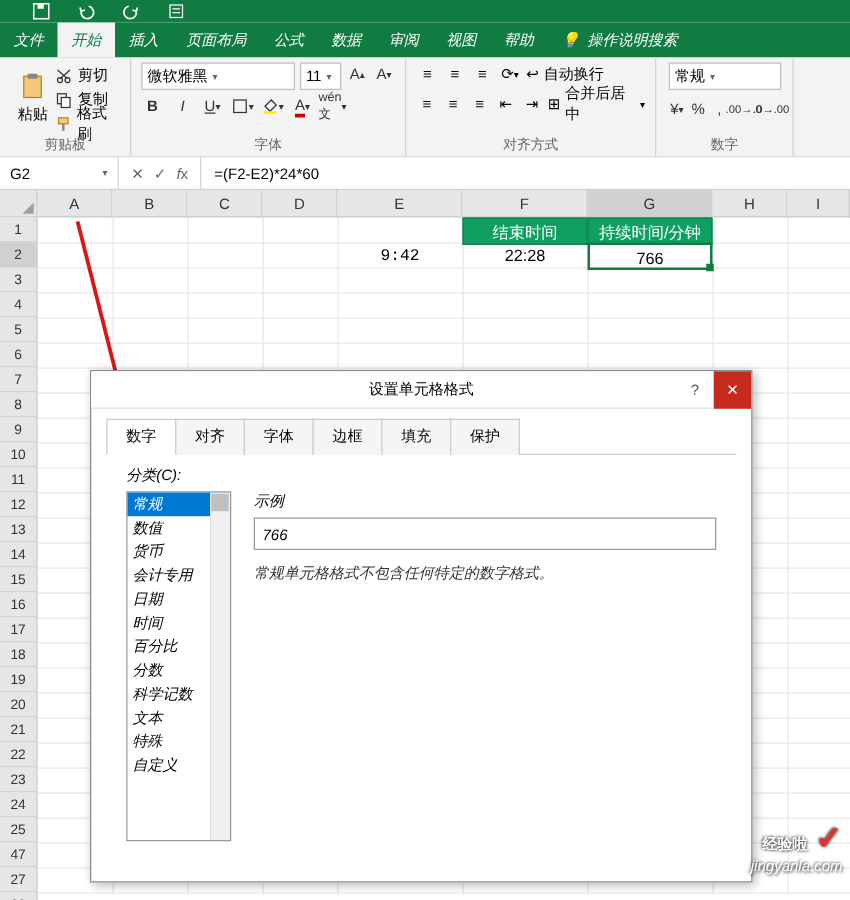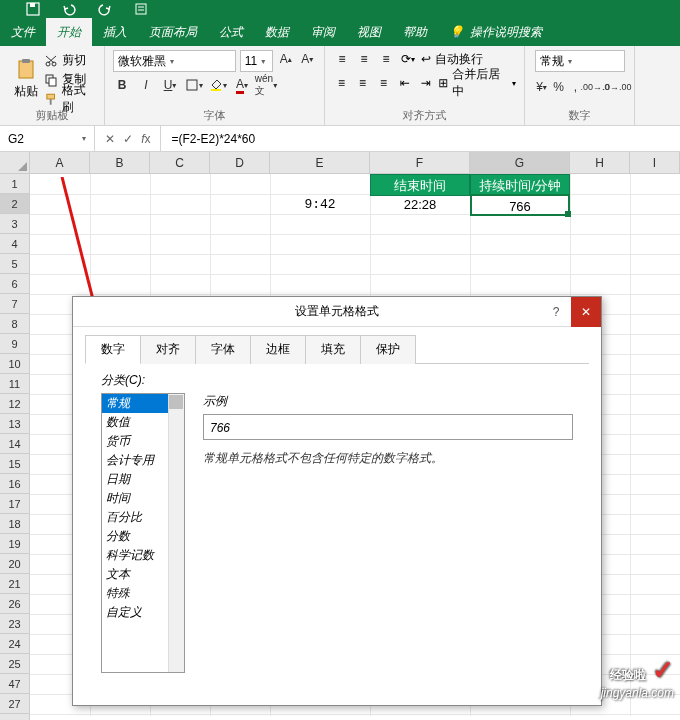--- a/index.html
+++ b/index.html
@@ -332,21 +332,21 @@
         <div class="rh">12</div>
         <div class="rh">13</div>
         <div class="rh">14</div>
         <div class="rh">15</div>
         <div class="rh">16</div>
         <div class="rh">17</div>
         <div class="rh">18</div>
         <div class="rh">19</div>
         <div class="rh">20</div>
         <div class="rh">21</div>
-        <div class="rh">26</div>
+        <div class="rh">22</div>
         <div class="rh">23</div>
         <div class="rh">24</div>
         <div class="rh">25</div>
         <div class="rh">47</div>
         <div class="rh">27</div>
         <div class="rh">28</div>
       </div>
     <div id="cells" style="position:absolute;left:30px;top:22px;right:0;bottom:0">
         <div class="dcell" style="position: absolute; left: 440px; top: 0px; width: 100px; height: 22px;">持续时间/分钟</div>
         <div class="dcell" style="position: absolute; left: 340px; top: 0px; width: 100px; height: 22px;">结束时间</div>

